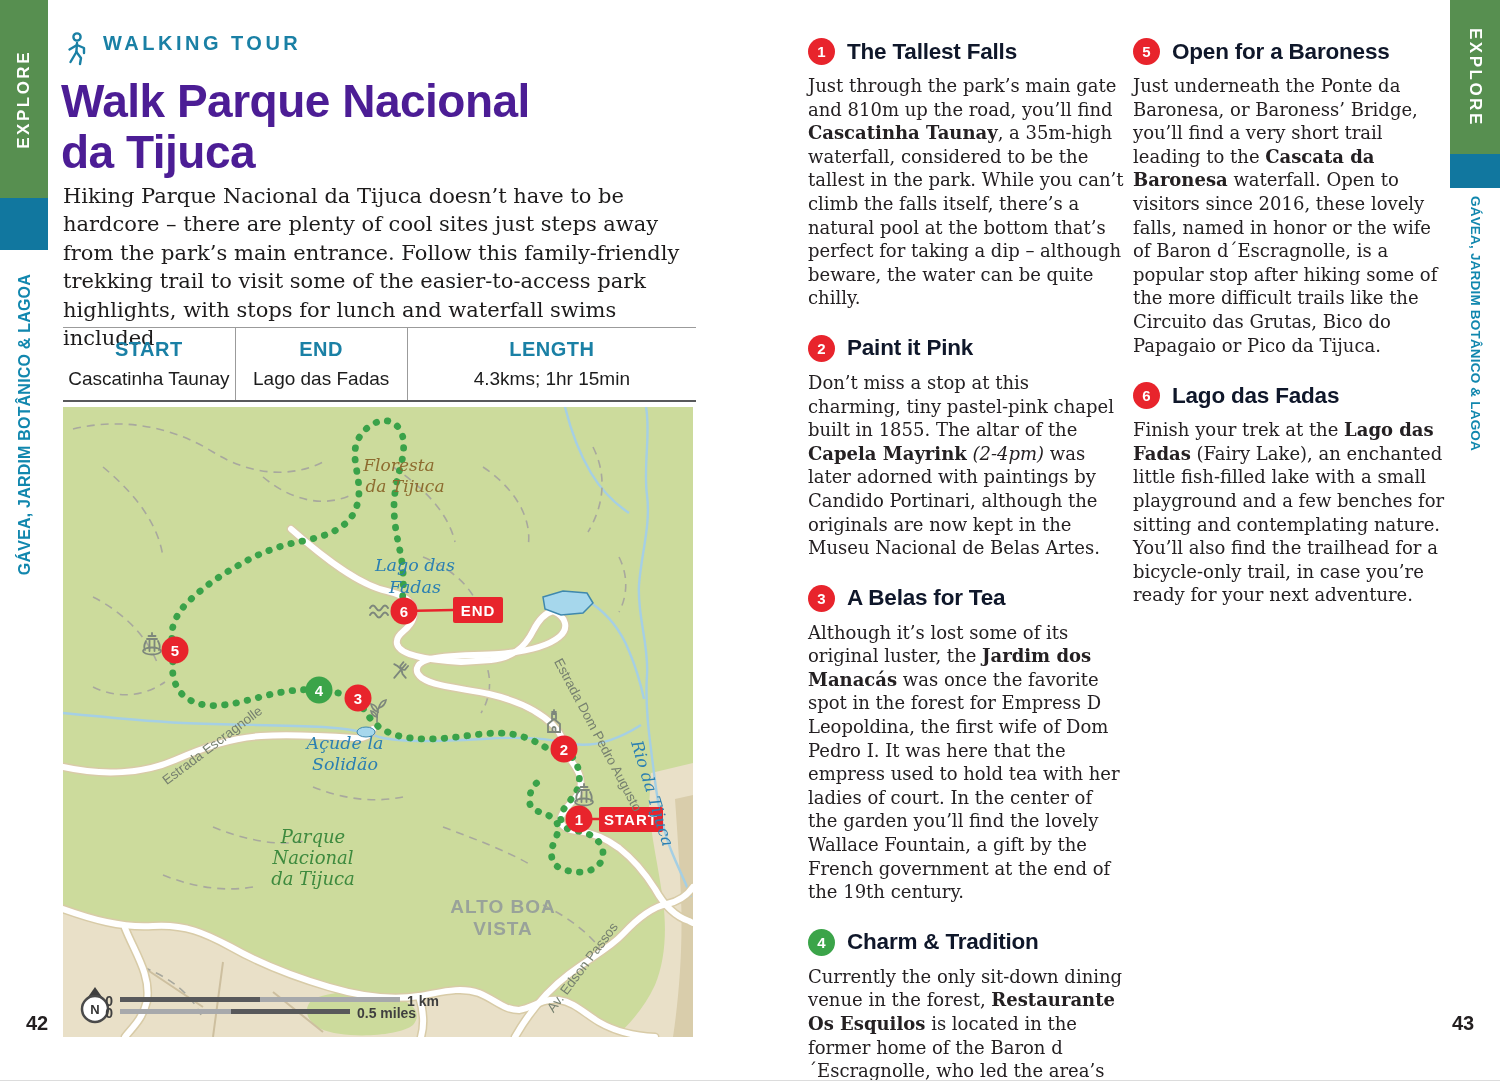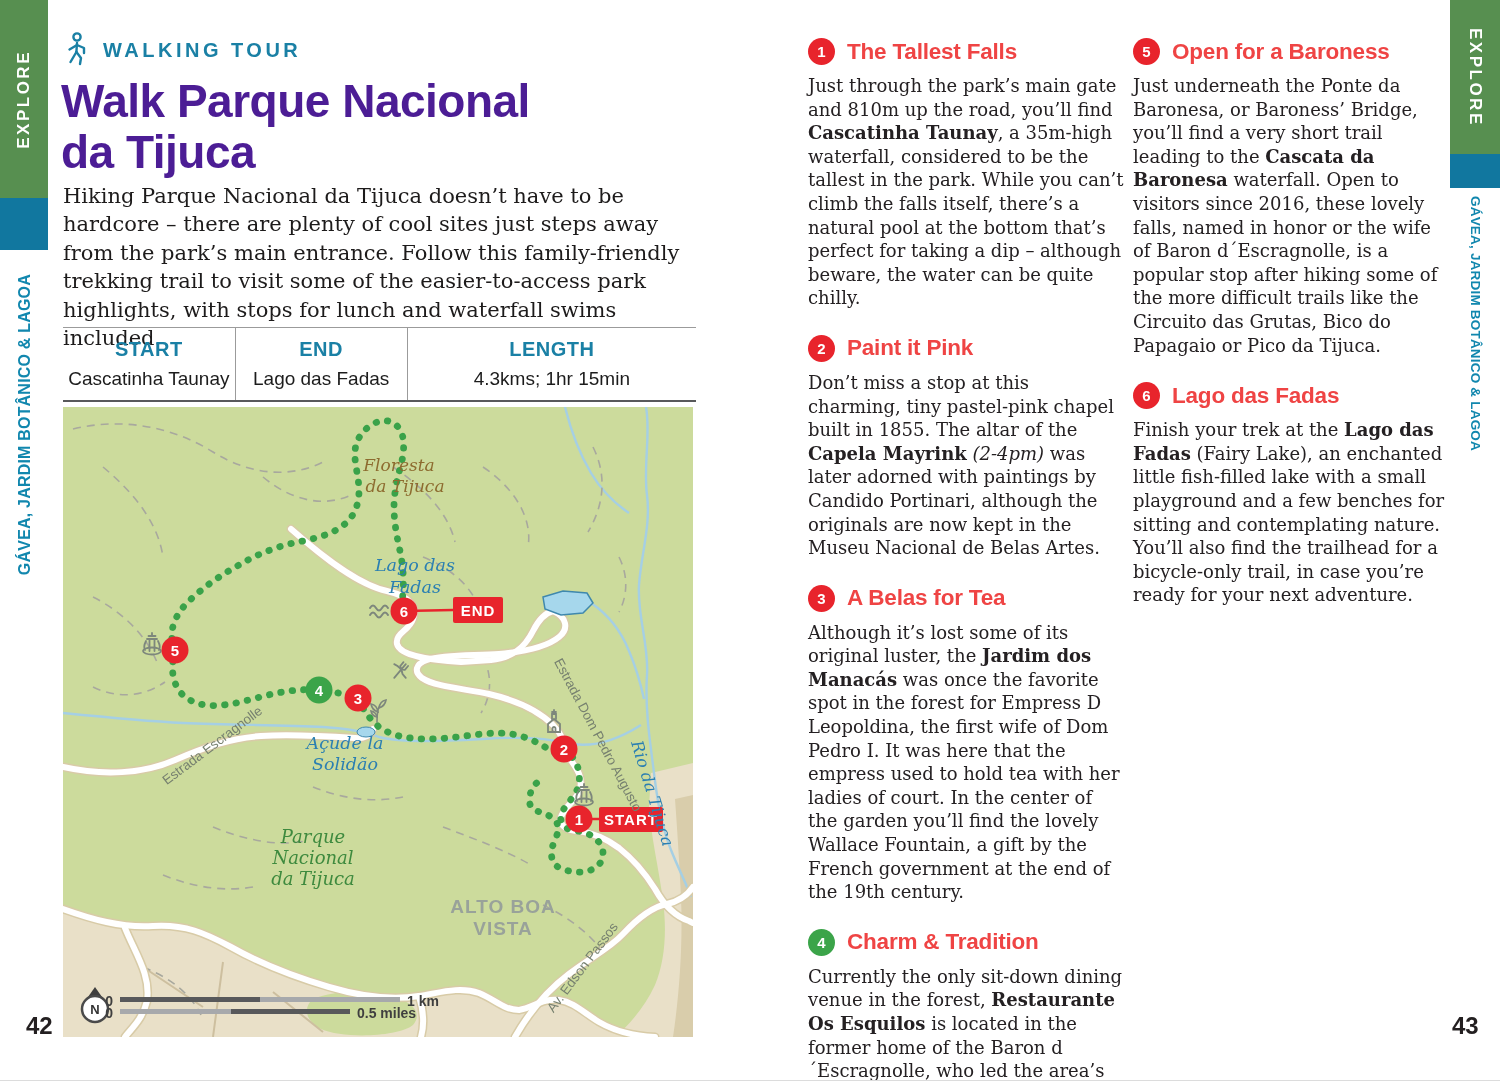--- a/index.html
+++ b/index.html
@@ -14,26 +14,26 @@
   .teal-block-left{left:0;top:198px;width:48px;height:52px;background:#11779f;}
   .explore-block-right{left:1450px;top:0;width:50px;height:154px;background:#578f50;
     display:flex;align-items:center;justify-content:center;}
   .teal-block-right{left:1450px;top:154px;width:50px;height:34px;background:#11779f;}
   .explore-txt{color:#fff;font-weight:700;font-size:17px;letter-spacing:2.5px;}
   .section-vtxt{color:#1187ae;font-weight:700;}
   .section-left{left:8px;top:250px;width:34px;height:350px;display:flex;align-items:center;justify-content:center;
     font-size:16px;letter-spacing:.2px;}
   .section-right{left:1458px;top:194px;width:34px;height:260px;display:flex;align-items:center;justify-content:center;
     font-size:13.5px;letter-spacing:.2px;}
-  .pagenum{position:absolute;font-weight:700;font-size:24px;color:#231f20;}
+  .pagenum{position:absolute;font-weight:700;font-size:20px;color:#231f20;}
   .pagenum-left{left:26px;top:1012px;}
   .pagenum-right{left:1452px;top:1012px;}
   .page-edge{position:absolute;left:0;right:0;bottom:1px;height:1px;background:#dcdcdc;}
   
-  .kicker-row{position:absolute;left:63px;top:32px;display:flex;align-items:center;gap:12px;}
+  .kicker-row{position:absolute;left:63px;top:32px;display:flex;align-items:flex-start;gap:12px;}
   .kicker{color:#1a80a5;font-weight:700;font-size:20px;letter-spacing:3.5px;}
   .title{position:absolute;left:61px;top:76px;width:640px;
     font-weight:700;font-size:46px;line-height:51px;letter-spacing:-.5px;color:#4c1d95;}
   .intro{position:absolute;left:63px;top:182px;width:633px;
     font-family:"DejaVu Serif",serif;font-size:21px;line-height:28.4px;color:#1d1b1b;}
   
   .route-table{position:absolute;left:63px;top:327px;width:633px;height:72px;
     border-top:1.5px solid #9b9b9b;border-bottom:2.5px solid #58595b;display:flex;}
   .route-cell{display:flex;flex-direction:column;align-items:center;justify-content:center;gap:7px;}
   .route-cell + .route-cell{border-left:1.5px solid #9b9b9b;}
@@ -43,21 +43,21 @@
   
   .map{position:absolute;left:63px;top:407px;width:630px;height:630px;}
   .map svg{display:block;}
   
   .tour-col{position:absolute;top:36px;width:316px;}
   .tour-col1{left:808px;} .tour-col2{left:1133px;}
   .stop-heading{display:flex;align-items:center;gap:12px;margin:25px 0 9px;}
   .tour-col .stop-heading:first-child{margin-top:2px;}
   .stop-badge{width:27px;height:27px;border-radius:50%;color:#fff;flex:0 0 27px;
     font:700 15px/27px "Liberation Sans",sans-serif;text-align:center;}
-  .stop-title{font:700 22.5px "Liberation Sans",sans-serif;color:#ef4444;letter-spacing:-.2px;}
+  .stop-title{font:700 22.5px "Liberation Sans",sans-serif;color:#0f172a;letter-spacing:-.2px;}
   .stop-body{margin:0 0 4px 0;font:18px/23.6px "DejaVu Serif",serif;color:#242022;}
   .tour-col .stop-body:first-child{margin-top:10px;}
   .stop-body b{font-weight:700;}
   .stop-body i{font-style:italic;}
 </style>
 </head>
 <body>
 
 <div class="page">
 

